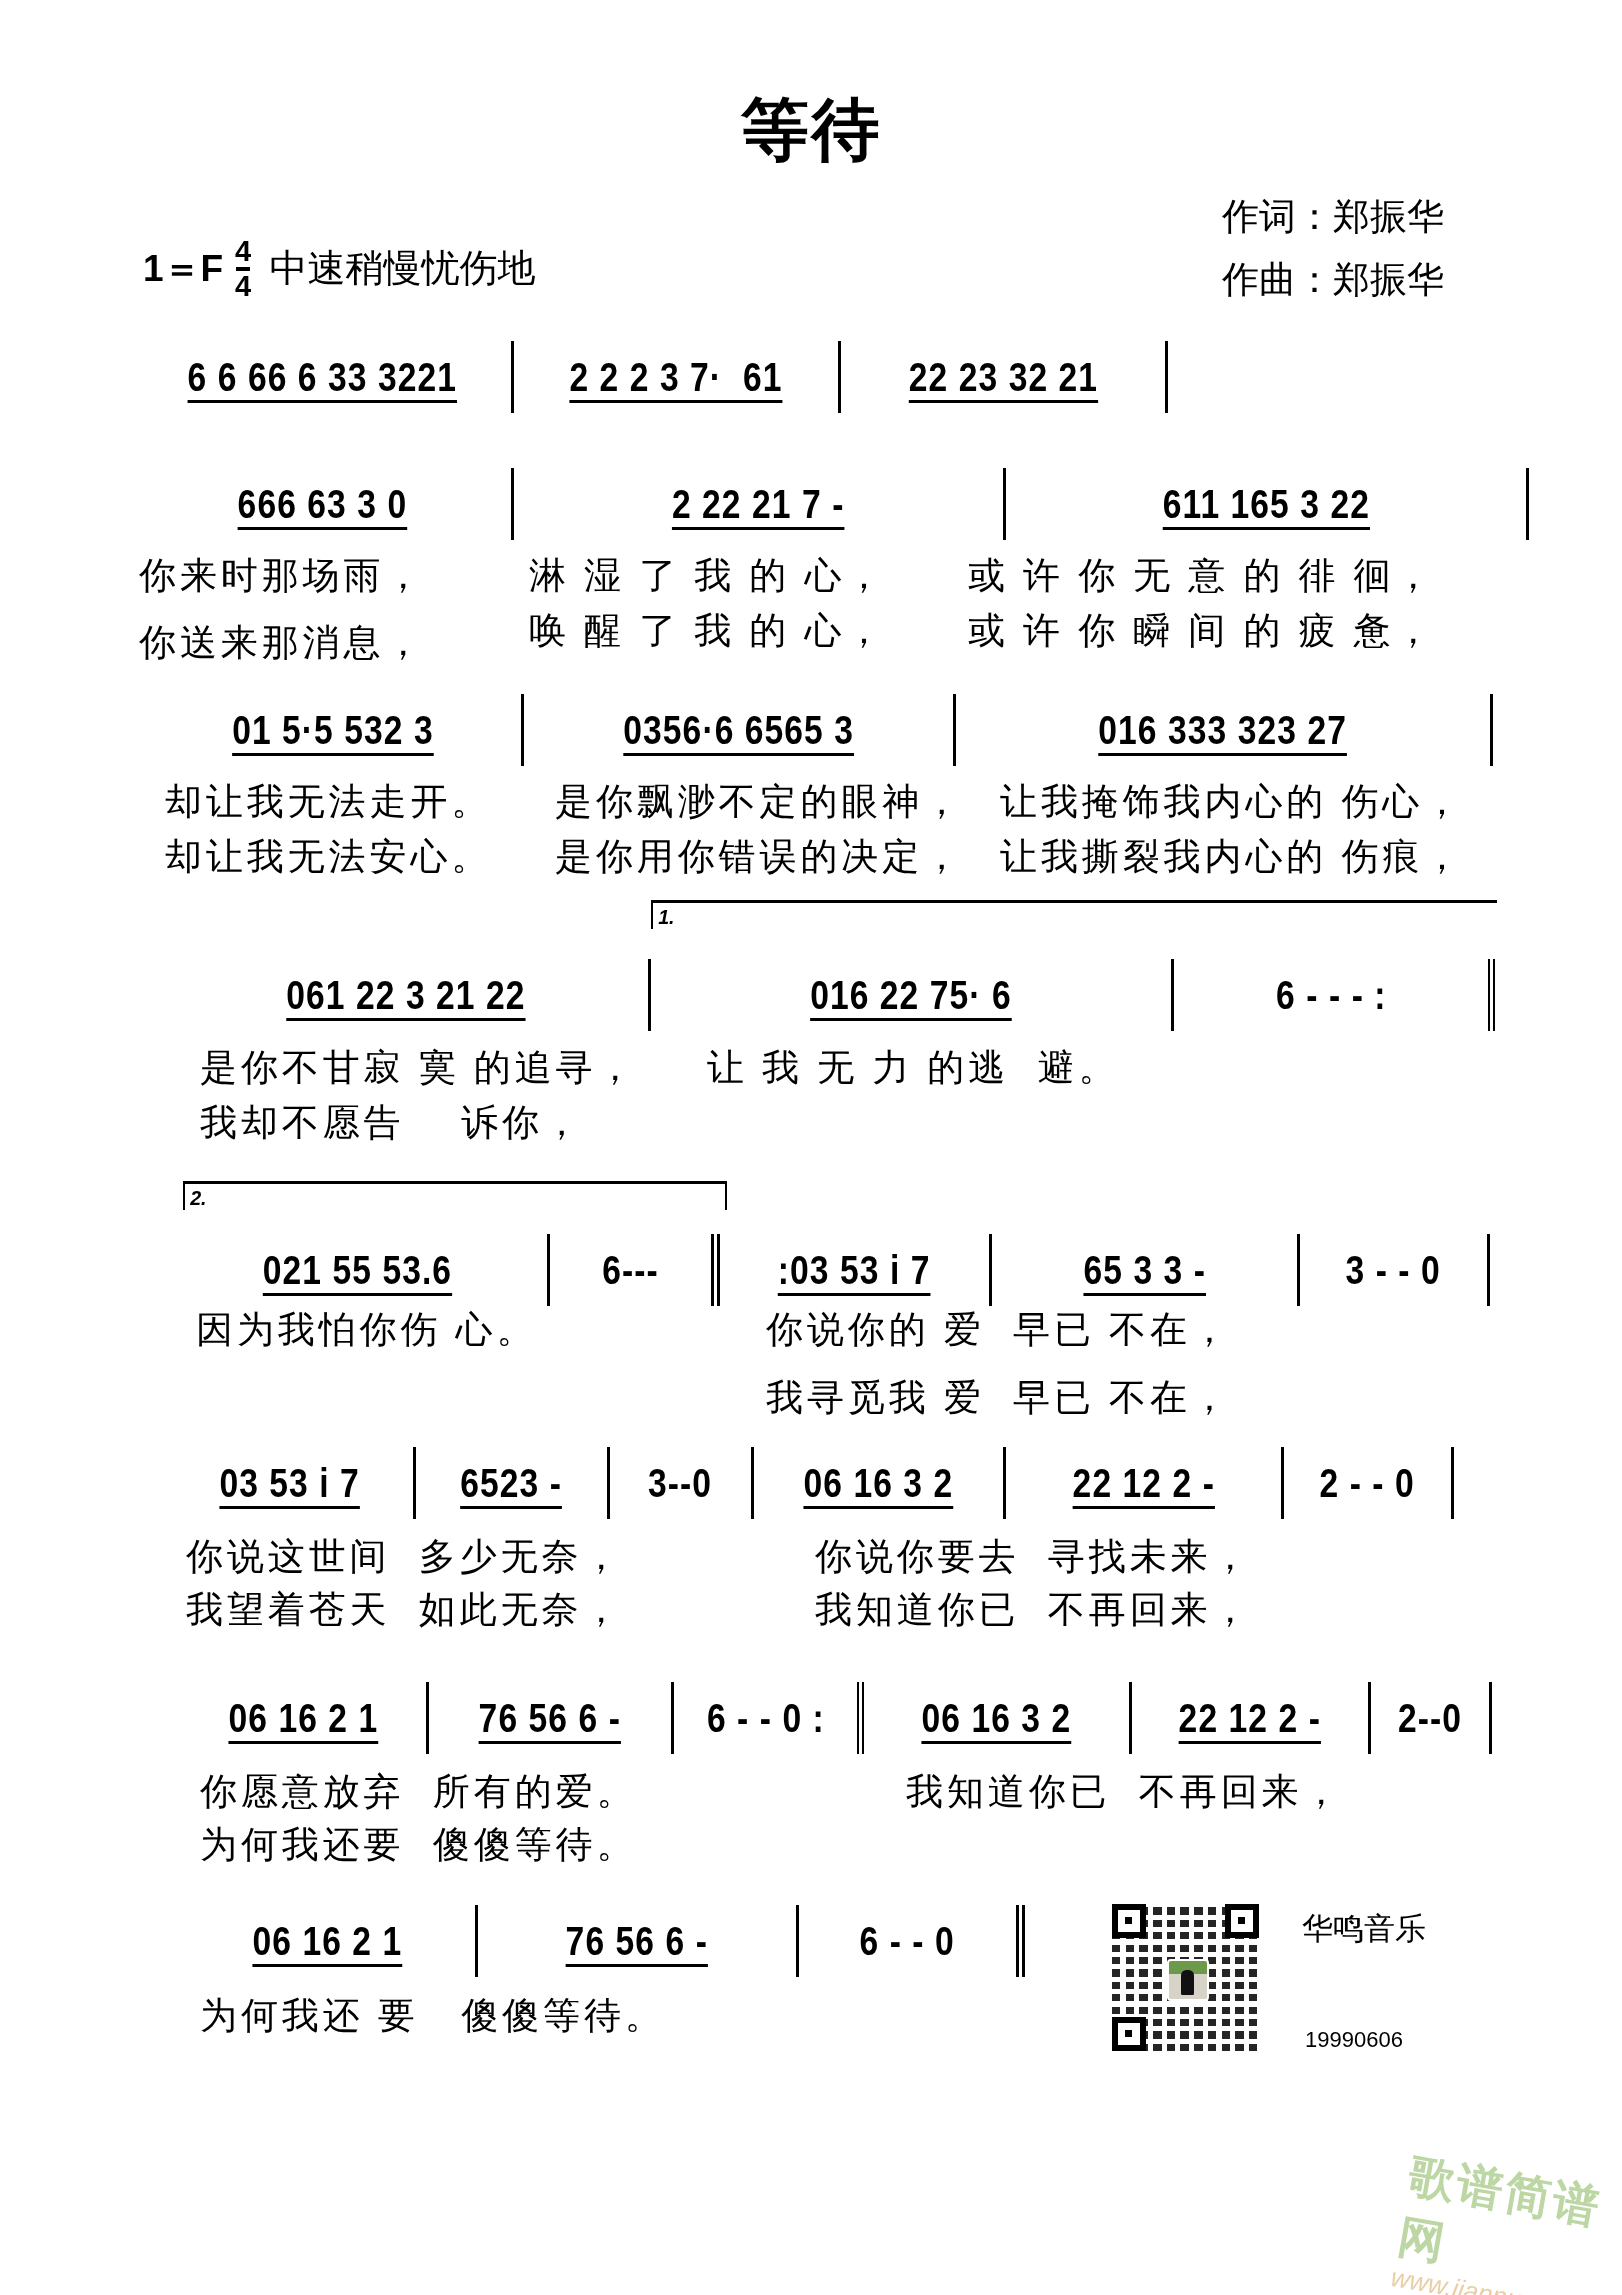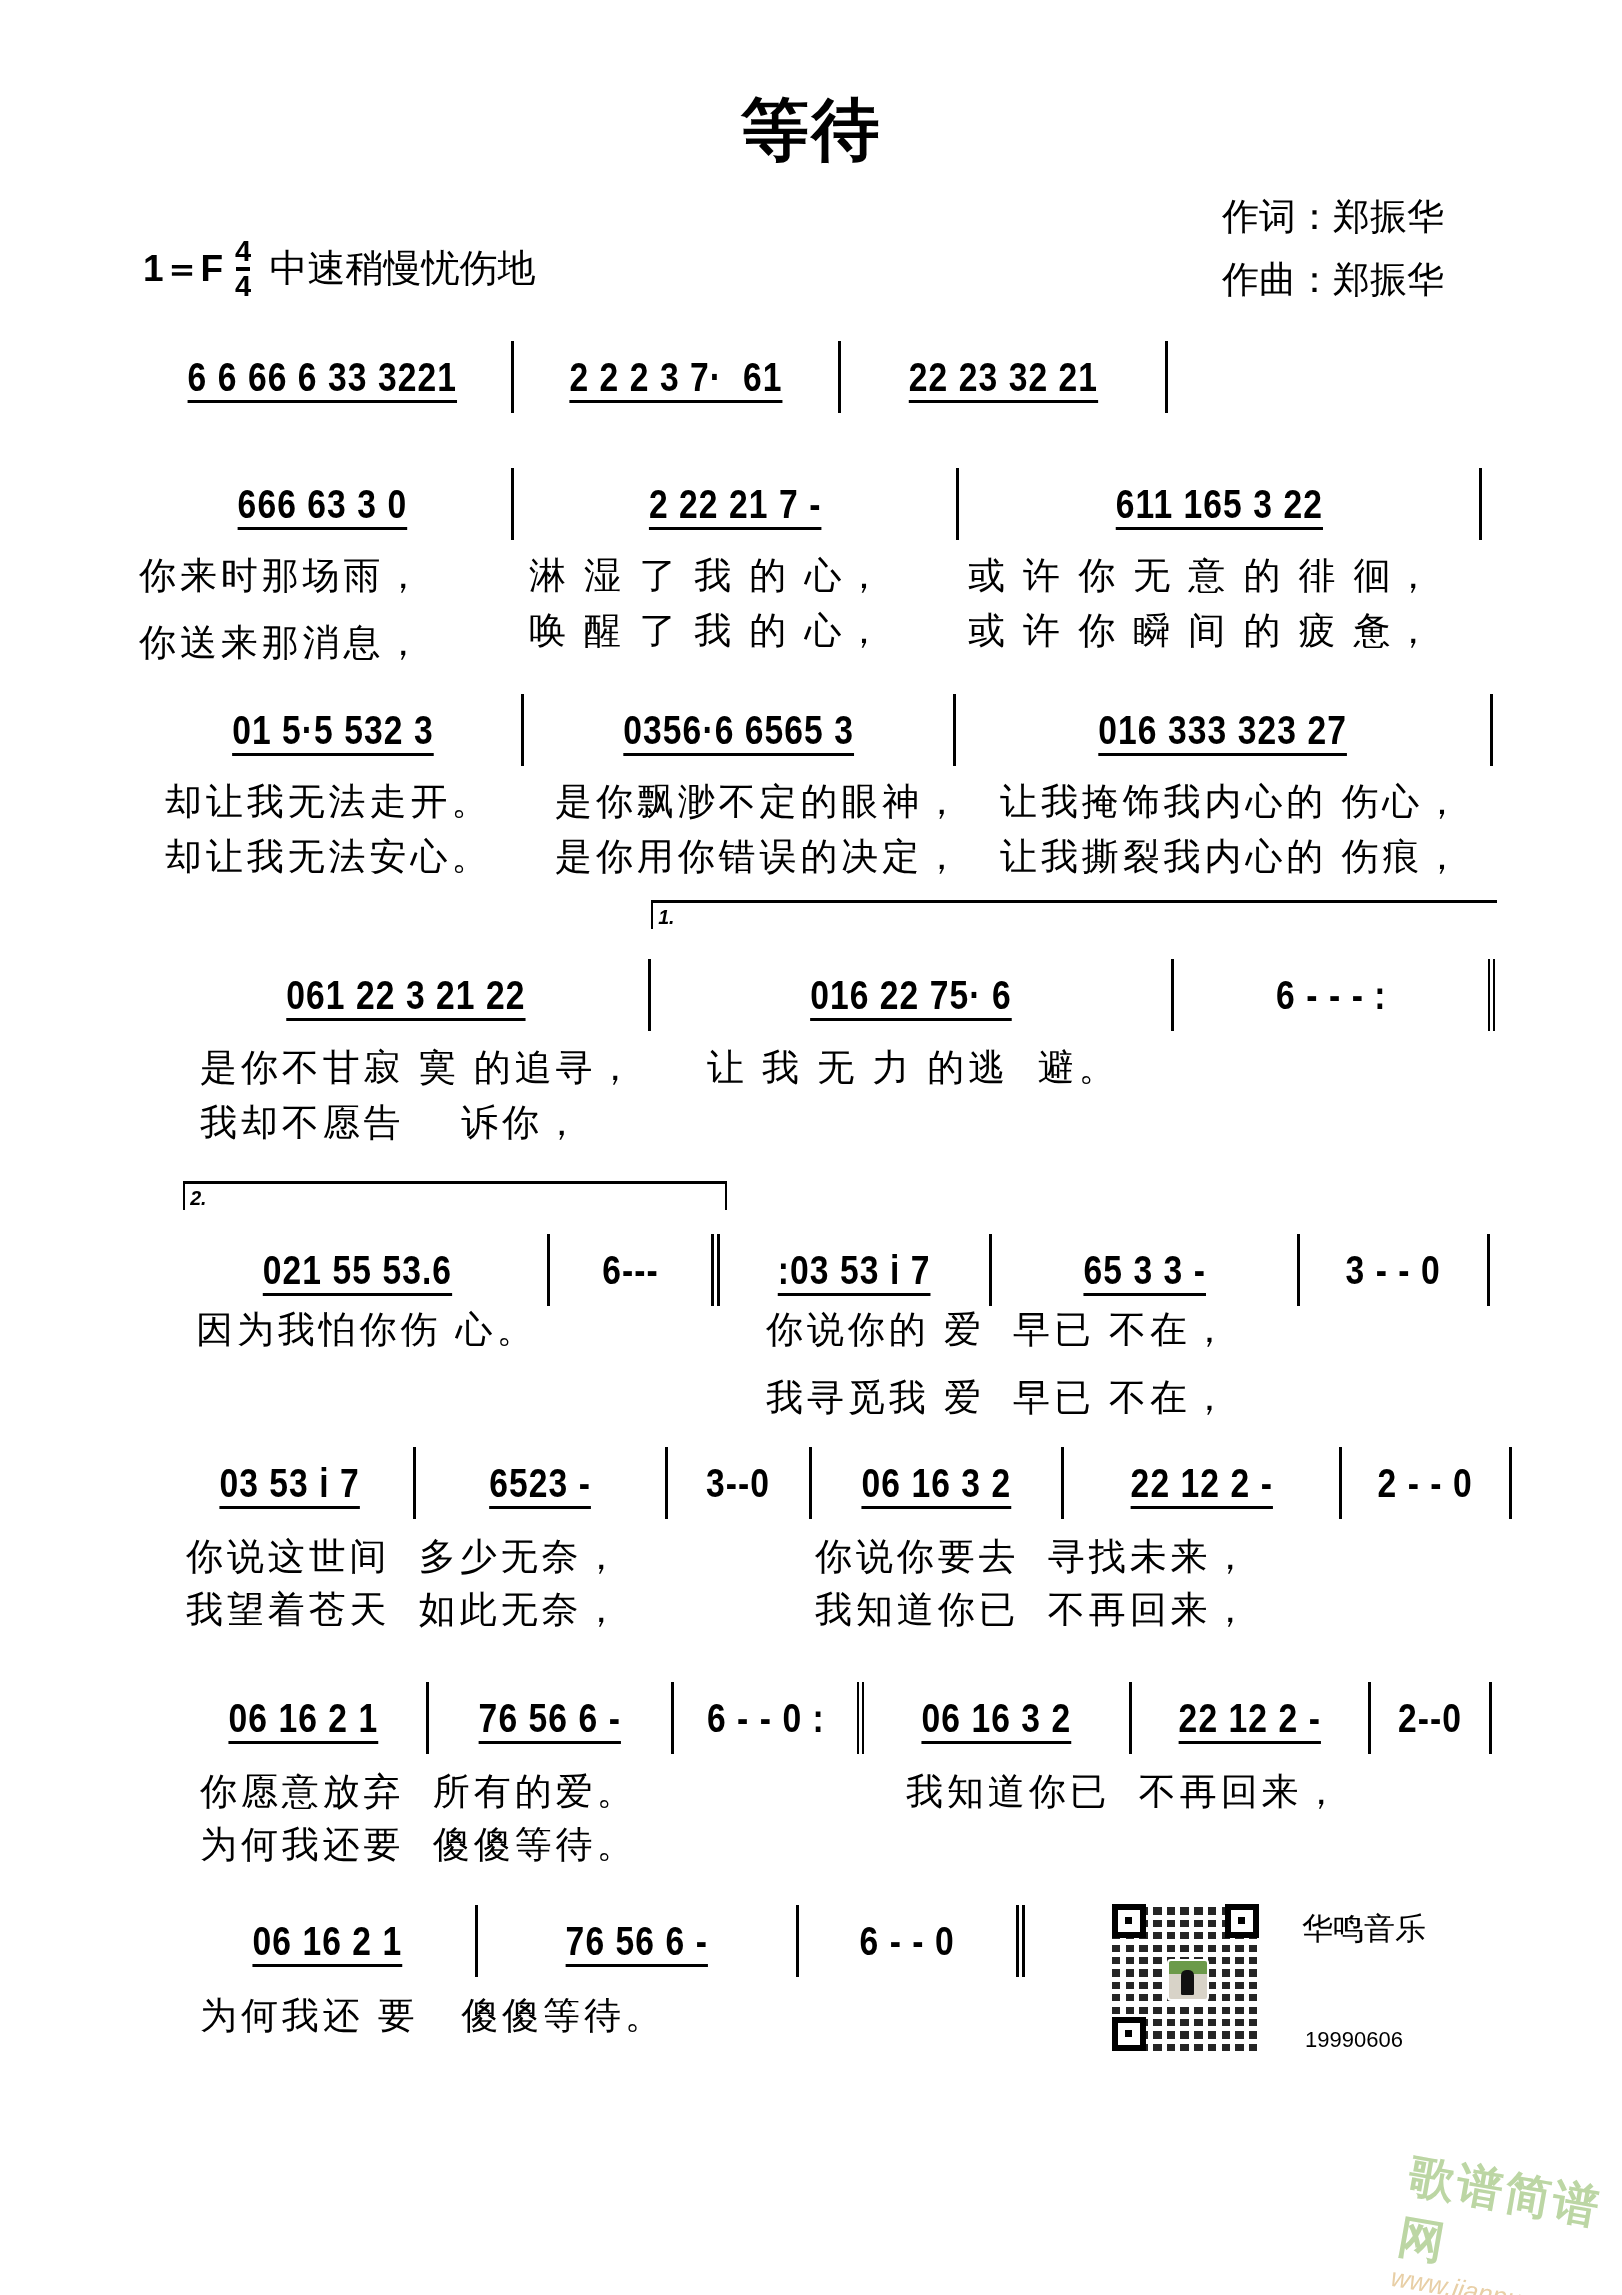--- a/index.html
+++ b/index.html
@@ -66,21 +66,21 @@
         <span class="note">22 23 32 21</span>
       </div>
   </div>
 </div>
 
 <div class="system" style="top:461px;">
   <div class="staff" style="left:134px;top:0;">
     <div class="measure nolead" style="width:380px;">
         <span class="note">666 63 3 0</span>
       </div>
-    <div class="measure" style="width:445px;">
+    <div class="measure" style="width:492px;">
         <span class="note">2 22 21 7 -</span>
       </div>
     <div class="measure" style="width:523px;">
         <span class="note">611 165 3 22</span>
       </div>
   </div>
   <div class="lyric" style="left:139px;top:90px;">你来时那场雨，</div>
   <div class="lyric" style="left:529px;top:90px;">淋 湿 了 我 的 心，</div>
   <div class="lyric" style="left:968px;top:90px;">或 许 你 无 意 的 徘 徊，</div>
   <div class="lyric" style="left:139px;top:145px;margin-top:12px;">你送来那消息，</div>
@@ -152,21 +152,21 @@
   <div class="lyric" style="left:196px;top:124px;">因为我怕你伤 心。</div>
   <div class="lyric" style="left:766px;top:124px;">你说你的 爱  早已 不在，</div>
   <div class="lyric" style="left:766px;top:192px;">我寻觅我 爱  早已 不在，</div>
 </div>
 
 <div class="system" style="top:1440px;">
   <div class="staff" style="left:167px;top:0;">
     <div class="measure nolead" style="width:249px;">
         <span class="note">03 53 i 7</span>
       </div>
-    <div class="measure" style="width:252px;">
+    <div class="measure" style="width:194px;">
         <span class="note">6523 -</span>
       </div>
     <div class="measure" style="width:144px;">
         <span class="note plain">3--0</span>
       </div>
     <div class="measure" style="width:252px;">
         <span class="note">06 16 3 2</span>
       </div>
     <div class="measure" style="width:278px;">
         <span class="note">22 12 2 -</span>

